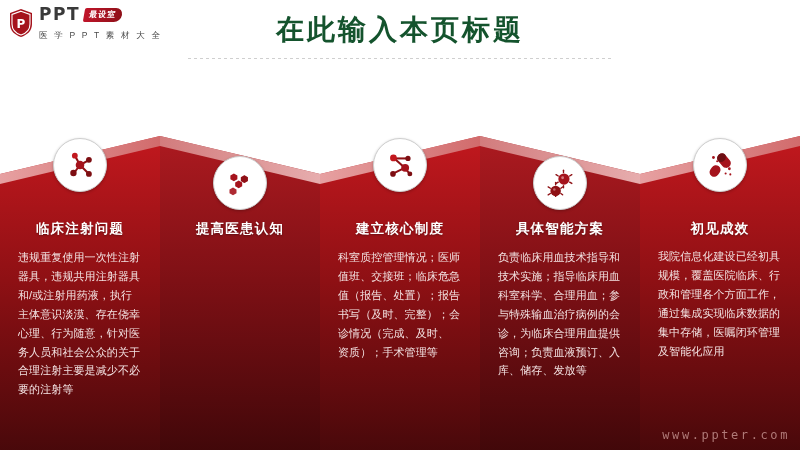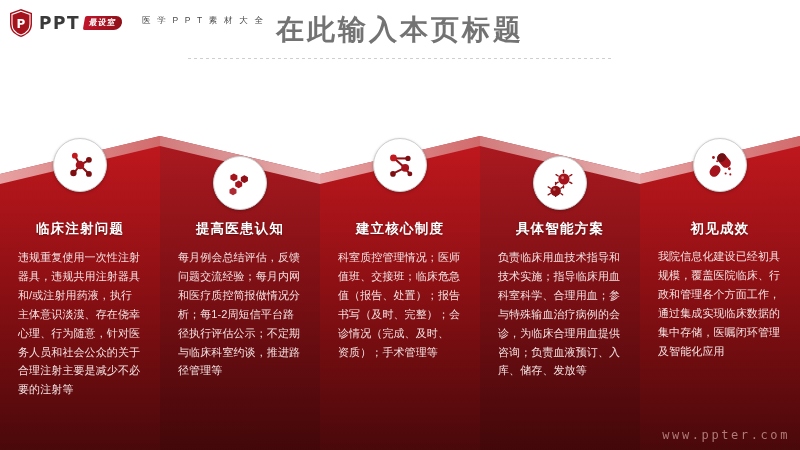--- a/index.html
+++ b/index.html
@@ -8,40 +8,40 @@
     background:#ffffff;
     font-family:"Liberation Sans","DejaVu Sans",sans-serif;
     position:relative;
   }
   #slide{position:absolute;inset:0;width:800px;height:450px;overflow:hidden;background:#fff;}
 
   
   .logo{position:absolute;left:8px;top:6px;display:flex;align-items:center;height:34px;}
   .logo-shield{width:26px;height:30px;position:relative;flex:0 0 auto;}
   .logo-shield svg{display:block;}
-  .logo-txt{margin-left:5px;display:flex;flex-direction:row;justify-content:center;height:30px;gap:20px;}
+  .logo-txt{margin-left:5px;display:flex;flex-direction:column;justify-content:center;height:30px;}
   .logo-row1{display:flex;align-items:center;}
   .logo-ppt{
     font-family:"DejaVu Sans",sans-serif;
     font-weight:bold;font-size:17px;letter-spacing:1.5px;color:#3a3a3a;line-height:1;
   }
   .logo-badge{
     margin-left:4px;background:linear-gradient(90deg,#c0152a,#8e1018);
     color:#fff;font-size:8px;line-height:1;padding:3px 6px 3px 5px;
     border-radius:2px 8px 8px 2px;letter-spacing:1px;font-weight:bold;
     transform:skewX(-10deg);
   }
   .logo-sub{
     font-size:8.5px;color:#4a4a4a;letter-spacing:2.2px;line-height:1;margin-top:8px;
   }
 
   
   .title{
     position:absolute;top:14px;left:0;width:800px;text-align:center;
-    font-size:28px;font-weight:bold;color:#737373;letter-spacing:3px;
+    font-size:28px;font-weight:bold;color:#14532d;letter-spacing:3px;
     line-height:1.15;
   }
   .title-rule{
     position:absolute;top:58px;left:188px;width:424px;height:1px;
     background:repeating-linear-gradient(90deg,#cfcfcf 0 3px,transparent 3px 6px);
   }
   .subtitle{
     position:absolute;top:64px;left:0;width:800px;text-align:center;
     font-size:11.5px;color:#4c4c4c;line-height:1.95;letter-spacing:.2px;
   }
@@ -169,21 +169,20 @@
             <polygon points="21,7 25,9.3 25,13.7 21,16 17,13.7 17,9.3"></polygon>
             <polygon points="14.5,13 18.5,15.3 18.5,19.7 14.5,22 10.5,19.7 10.5,15.3"></polygon>
             <polygon points="8,21 12,23.3 12,27.7 8,30 4,27.7 4,23.3" opacity="0.9"></polygon>
           </g>
           <g fill="#7d0e12" opacity="0.55">
             <polygon points="21,7 25,9.3 25,13.7 21,16 17,13.7 17,9.3"></polygon>
           </g>
         </svg>
       </div>
       <div class="label">提高医患认知</div>
-      <div class="body-text">每月例会总结评估，反馈问题交流经验；每月内网和医疗质控简报做情况分析；每1-2周短信平台路径执行评估公示；不定期与临床科室约谈，推进路径管理等</div>
     </div>
 
     <div class="col" style="left:320px;">
       <div class="shape">
         <svg width="160" height="322" viewBox="0 0 160 322" preserveAspectRatio="none">
           <defs>
             <linearGradient id="g3" x1="0" y1="0" x2="0" y2="1">
               <stop offset="0%" stop-color="#c2181e"></stop>
               <stop offset="45%" stop-color="#8e1014"></stop>
               <stop offset="100%" stop-color="#46080a"></stop>

